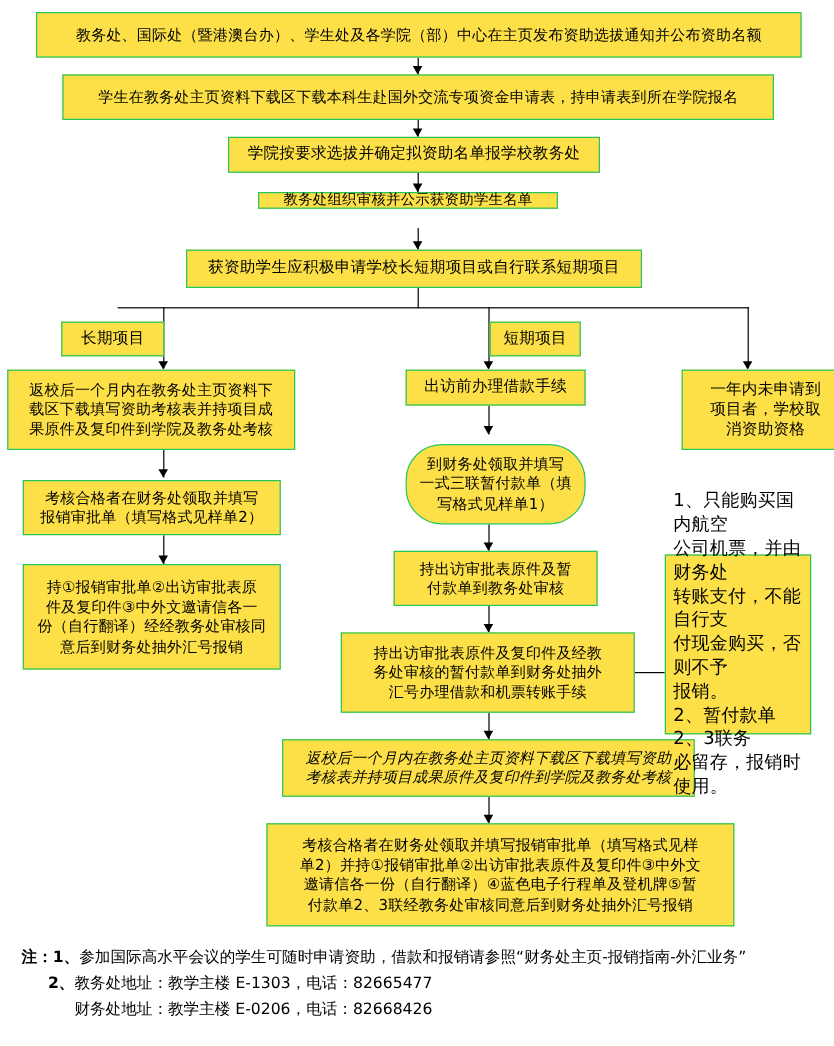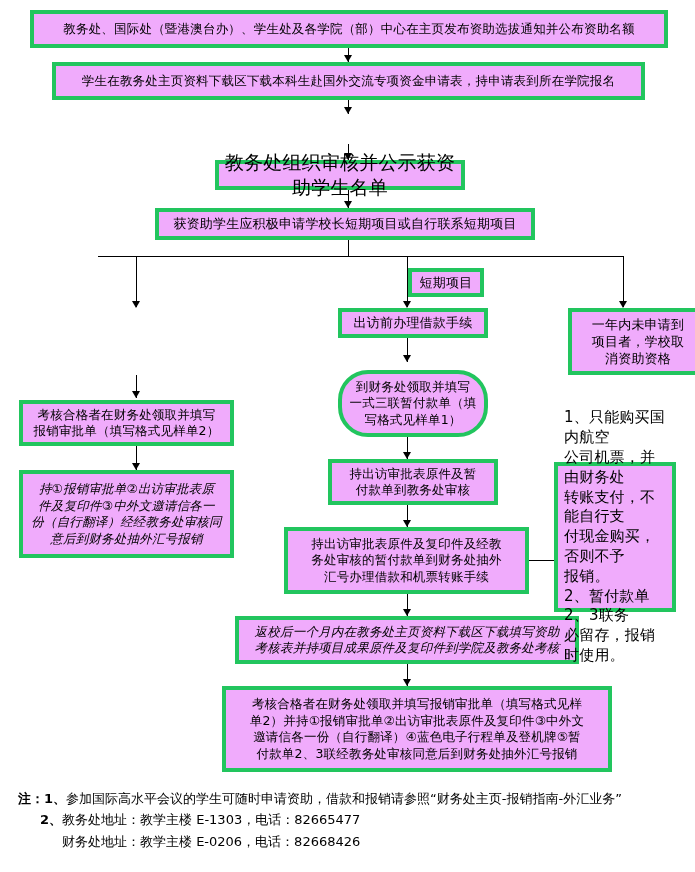--- a/index.html
+++ b/index.html
@@ -9,22 +9,22 @@
     font-family:"DejaVu Sans","Liberation Sans",sans-serif;
     color:#000;
     position:relative;
     overflow:hidden;
   }
   #canvas{position:absolute;left:0;top:0;width:695px;height:872px;}
 
   .box{
     position:absolute;
     box-sizing:border-box;
-    border:4px solid #22c55e;
-    background:#f0abfc;
+    border:1px solid #22c55e;
+    background:#fde047;
     display:flex;
     align-items:center;
     justify-content:center;
     text-align:center;
     line-height:1.32;
     letter-spacing:0.2px;
     font-size:12.5px;
     padding:2px 4px;
     white-space:pre-line;
     z-index:3;
@@ -65,55 +65,60 @@
   <div class="box" style="left:30px;top:10px;width:638px;height:38px;font-size:12.5px;">教务处、国际处（暨港澳台办）、学生处及各学院（部）中心在主页发布资助选拔通知并公布资助名额</div>
 
   <div class="vline" style="left:348px;top:48px;height:14px;"></div>
   <div class="arrow" style="left:344px;top:55px;"></div>
 
   <div class="box" style="left:52px;top:62px;width:593px;height:38px;font-size:12.5px;">学生在教务处主页资料下载区下载本科生赴国外交流专项资金申请表，持申请表到所在学院报名</div>
 
   <div class="vline" style="left:348px;top:100px;height:14px;"></div>
   <div class="arrow" style="left:344px;top:107px;"></div>
 
+  <div class="box" style="left:190px;top:114px;width:310px;height:30px;font-size:13px;">学院按要求选拔并确定拟资助名单报学校教务处</div>
 
   <div class="vline" style="left:348px;top:144px;height:16px;"></div>
   <div class="arrow" style="left:344px;top:153px;"></div>
 
-  <div class="box" style="left:215px;top:160px;width:250px;height:30px;font-size:19px;">教务处组织审核并公示获资助学生名单</div>
+  <div class="box" style="left:215px;top:160px;width:250px;height:14px;font-size:12px;">教务处组织审核并公示获资助学生名单</div>
 
   <div class="vline" style="left:348px;top:190px;height:18px;"></div>
   <div class="arrow" style="left:344px;top:201px;"></div>
 
   <div class="box" style="left:155px;top:208px;width:380px;height:32px;font-size:13px;">获资助学生应积极申请学校长短期项目或自行联系短期项目</div>
 
   <div class="vline" style="left:348px;top:240px;height:17px;"></div>
   <div class="hline" style="left:98px;top:256px;width:526px;"></div>
 
   <div class="vline" style="left:136px;top:256px;height:51px;"></div>
   <div class="arrow" style="left:132px;top:301px;"></div>
+  <div class="box" style="left:51px;top:268px;width:86px;height:29px;font-size:13px;">长期项目</div>
 
   <div class="vline" style="left:407px;top:256px;height:51px;"></div>
   <div class="arrow" style="left:403px;top:301px;"></div>
   <div class="box" style="left:408px;top:268px;width:76px;height:29px;font-size:13px;">短期项目</div>
 
   <div class="vline" style="left:623px;top:256px;height:51px;"></div>
   <div class="arrow" style="left:619px;top:301px;"></div>
 
+  <div class="box" style="left:6px;top:308px;width:240px;height:67px;font-size:12.5px;">返校后一个月内在教务处主页资料下
+载区下载填写资助考核表并持项目成
+果原件及复印件到学院及教务处考核</div>
 
   <div class="vline" style="left:136px;top:375px;height:23px;"></div>
   <div class="arrow" style="left:132px;top:391px;"></div>
 
   <div class="box" style="left:19px;top:400px;width:215px;height:46px;font-size:12.5px;">考核合格者在财务处领取并填写
 报销审批单（填写格式见样单2）</div>
 
   <div class="vline" style="left:136px;top:446px;height:24px;"></div>
   <div class="arrow" style="left:132px;top:463px;"></div>
 
-  <div class="box" style="left:19px;top:470px;width:215px;height:88px;font-size:12.5px;font-style:italic;">持①报销审批单②出访审批表原
+  <div class="box" style="left:19px;top:470px;width:215px;height:88px;font-size:12.5px;">持①报销审批单②出访审批表原
 件及复印件③中外文邀请信各一
 份（自行翻译）经经教务处审核同
 意后到财务处抽外汇号报销</div>
 
   <div class="box" style="left:338px;top:308px;width:150px;height:30px;font-size:13px;">出访前办理借款手续</div>
 
   <div class="vline" style="left:407px;top:338px;height:24px;"></div>
   <div class="arrow" style="left:403px;top:355px;"></div>
 
   <div class="box" style="left:338px;top:370px;width:150px;height:67px;font-size:12.5px;border-radius:30px;">到财务处领取并填写

